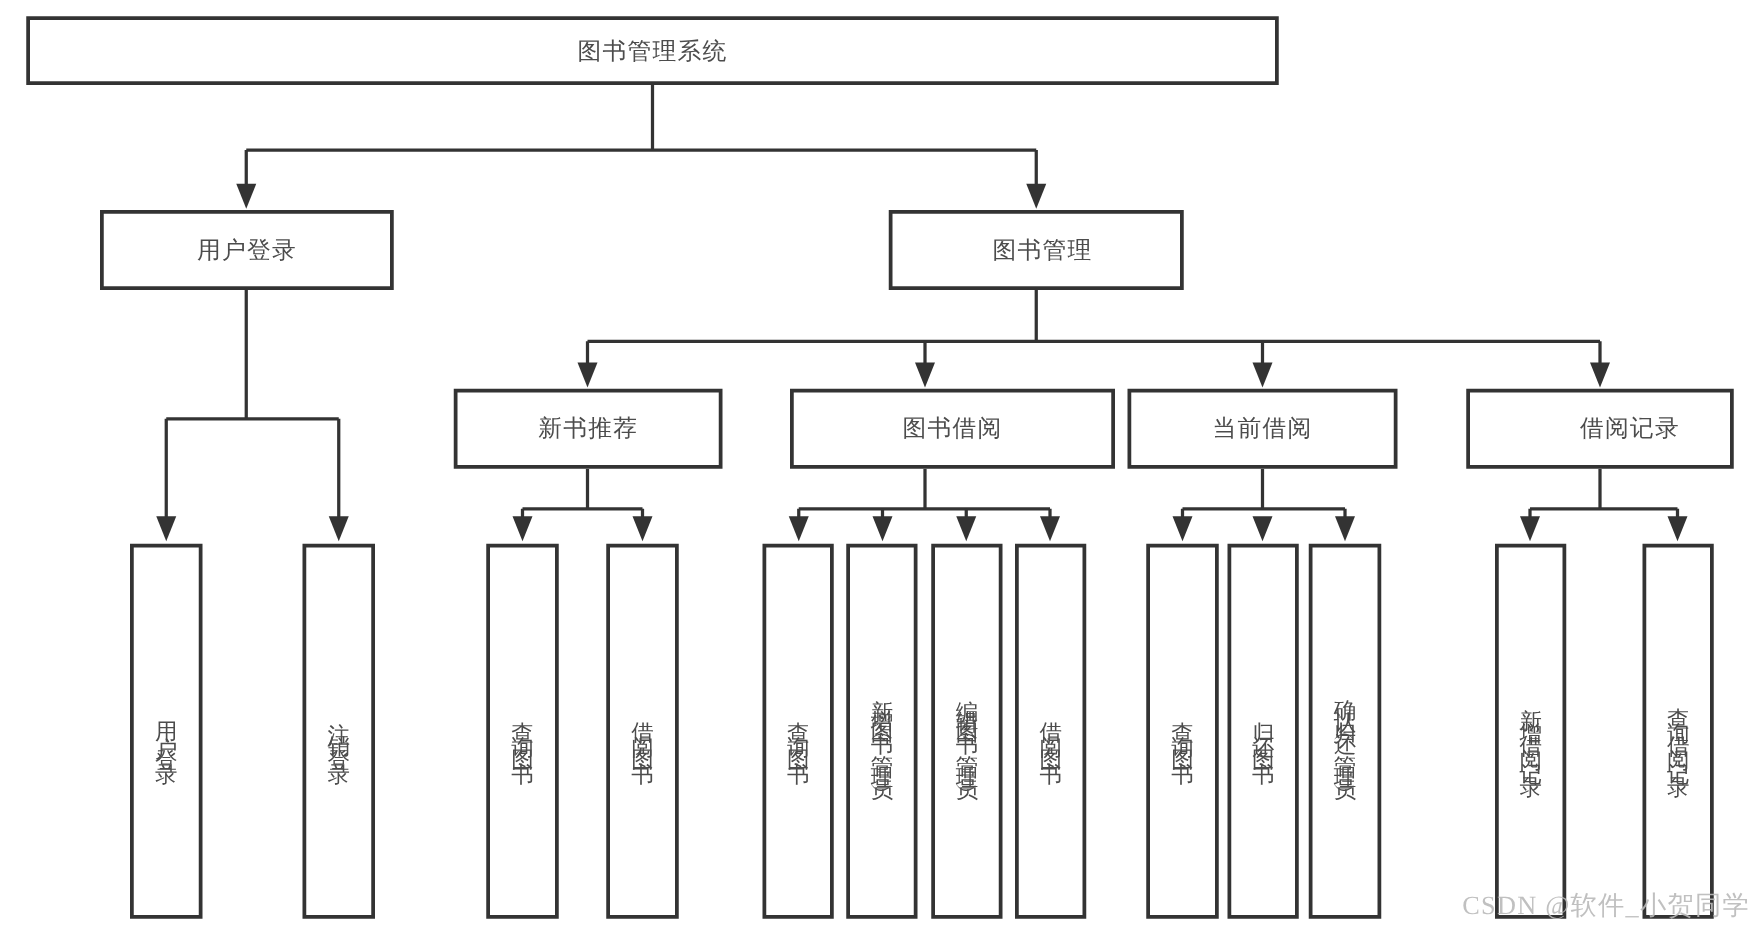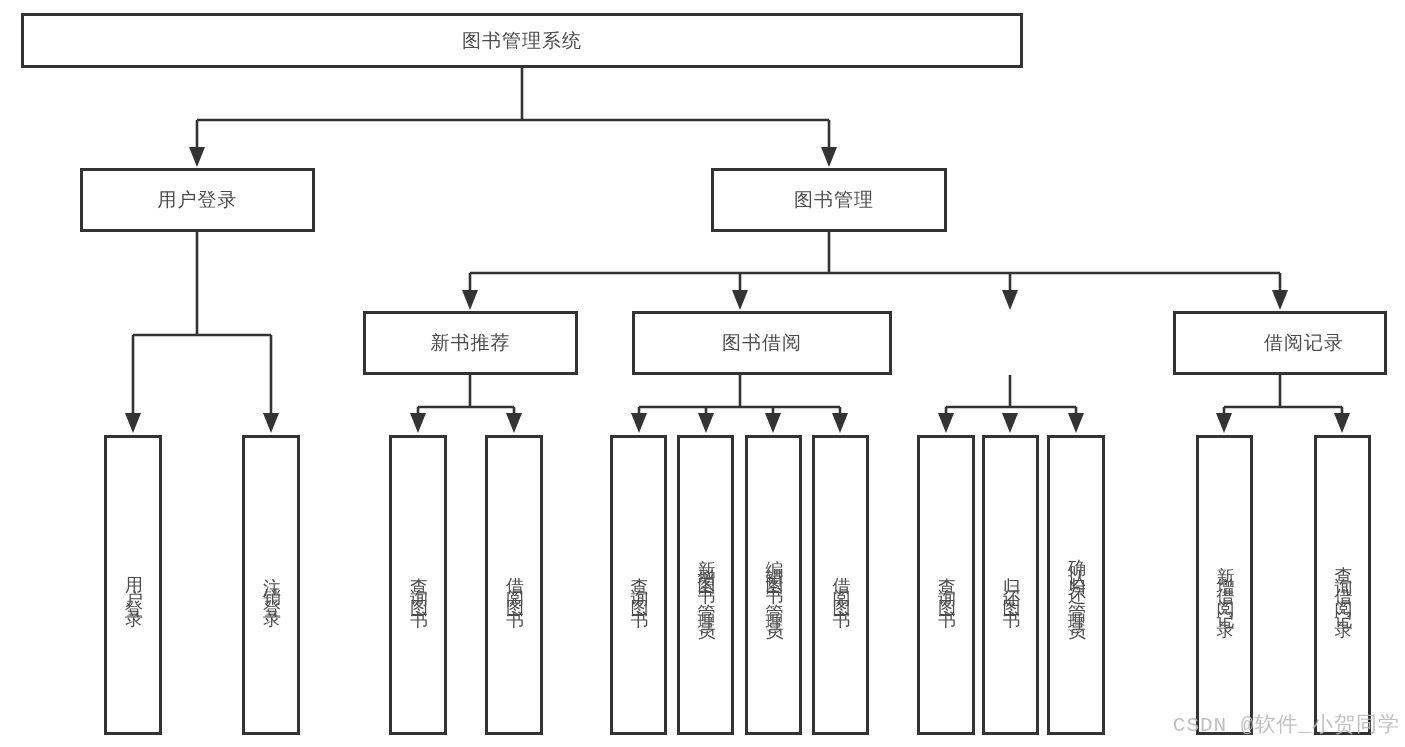--- a/index.html
+++ b/index.html
@@ -1,20 +1,20 @@
 <!DOCTYPE html>
 <html><head>
 <meta charset="utf-8">
 <style>
   html,body{margin:0;padding:0;background:#ffffff;}
   .canvas{
     position:relative;
     width:1405px;height:747px;
     background:#ffffff;
-    font-family:Liberation Mono, monospace;
+    font-family:Liberation Serif, serif;
     overflow:hidden;
   }
   .connectors{position:absolute;left:0;top:0;z-index:1;}
   .box{
     position:absolute;
     box-sizing:border-box;
     background:#ffffff;
     border:3px solid #333333;
     display:flex;
     align-items:center;
@@ -120,20 +120,21 @@
     </g>
   </svg>
 
   <div class="box hbox" style="left:21px;top:13px;width:1002px;height:55px;">图书管理系统</div>
 
   <div class="box hbox" style="left:80px;top:168px;width:235px;height:64px;">用户登录</div>
   <div class="box hbox" style="left:711px;top:168px;width:236px;height:64px;padding-left:10px;">图书管理</div>
 
   <div class="box hbox" style="left:363px;top:311px;width:215px;height:64px;">新书推荐</div>
   <div class="box hbox" style="left:632px;top:311px;width:260px;height:64px;">图书借阅</div>
+  <div class="box hbox" style="left:902px;top:311px;width:216px;height:64px;">当前借阅</div>
   <div class="box hbox" style="left:1173px;top:311px;width:214px;height:64px;padding-left:48px;">借阅记录</div>
 
   <div class="box leaf" style="left:104px;top:435px;width:58px;height:300px;">用户登录</div>
   <div class="box leaf" style="left:242px;top:435px;width:58px;height:300px;">注销登录</div>
 
   <div class="box leaf" style="left:389px;top:435px;width:58px;height:300px;">查询图书</div>
   <div class="box leaf" style="left:485px;top:435px;width:58px;height:300px;">借阅图书</div>
 
   <div class="box leaf" style="left:610px;top:435px;width:57px;height:300px;">查询图书</div>
   <div class="box leaf long" style="left:677px;top:435px;width:57px;height:300px;">新增图书（管理员）</div>

